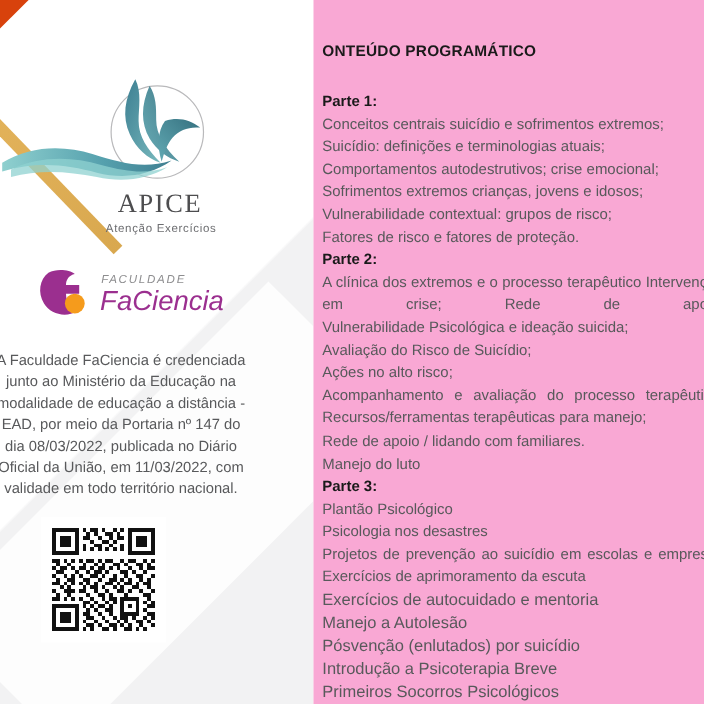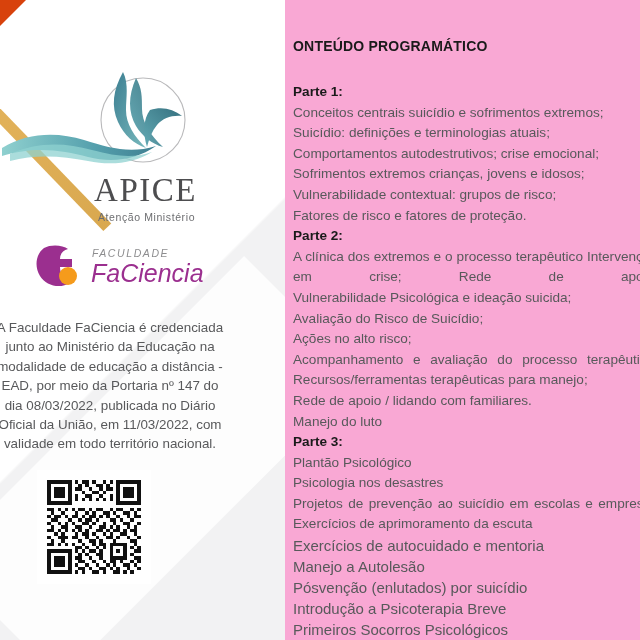--- a/index.html
+++ b/index.html
@@ -92,21 +92,21 @@
     width: 285px;
     height: 110px;
   }
   .apice-mark svg {
     position: absolute;
     left: 0;
     top: 0;
   }
   .apice-word {
     font-family: "Liberation Serif", serif;
-    font-size: 33px;
+    font-size: 24px;
     letter-spacing: 1.5px;
     color: #4d4d4f;
     line-height: 1;
     margin-top: 2px;
     padding-left: 6px;
   }
   .apice-sub {
     font-family: "Liberation Sans", sans-serif;
     font-size: 10.5px;
     letter-spacing: 0.6px;
@@ -239,21 +239,21 @@
 
           <path d="M136 16 C128 34 128 50 136 64 C142 74 152 82 163 85 C150 73 142 60 142 47 C142 35 142 26 136 16 Z" fill="url(#tealC)" opacity="0.95"></path>
 
           <path d="M150 48 C162 44 173 47 182 54 C172 53 163 56 157 63 C152 69 149 77 147 85 C143 72 143 57 150 48 Z" fill="url(#tealC)"></path>
 
           <path d="M2 86 C28 70 58 70 84 78 C110 86 130 92 156 84 C136 98 112 101 88 95 C62 88 34 84 2 94 Z" fill="url(#tealB)"></path>
           <path d="M10 92 C36 80 64 80 92 88 C118 95 134 96 152 90 C134 101 112 104 88 99 C62 94 36 92 10 99 Z" fill="#8fd2d0" opacity="0.75"></path>
         </svg>
       </div>
       <div class="apice-word">APICE</div>
-      <div class="apice-sub">Atenção Ministério</div>
+      <div class="apice-sub">Atenção Exercícios</div>
     </div>
 
     <div class="fac-logo">
       <svg width="200" height="52" viewBox="0 0 200 52" xmlns="http://www.w3.org/2000/svg">
 
         <g>
           <path d="M10 8 C2 14 0 26 6 36 C12 46 26 49 36 43 C30 40 26 34 26 27 L38 27 L38 19 L26 19 C26 14 29 10 34 9 C29 5 17 4 10 8 Z" fill="#9b2f8f"></path>
           <circle cx="34" cy="36" r="9" fill="#f59b1c"></circle>
         </g>
 

